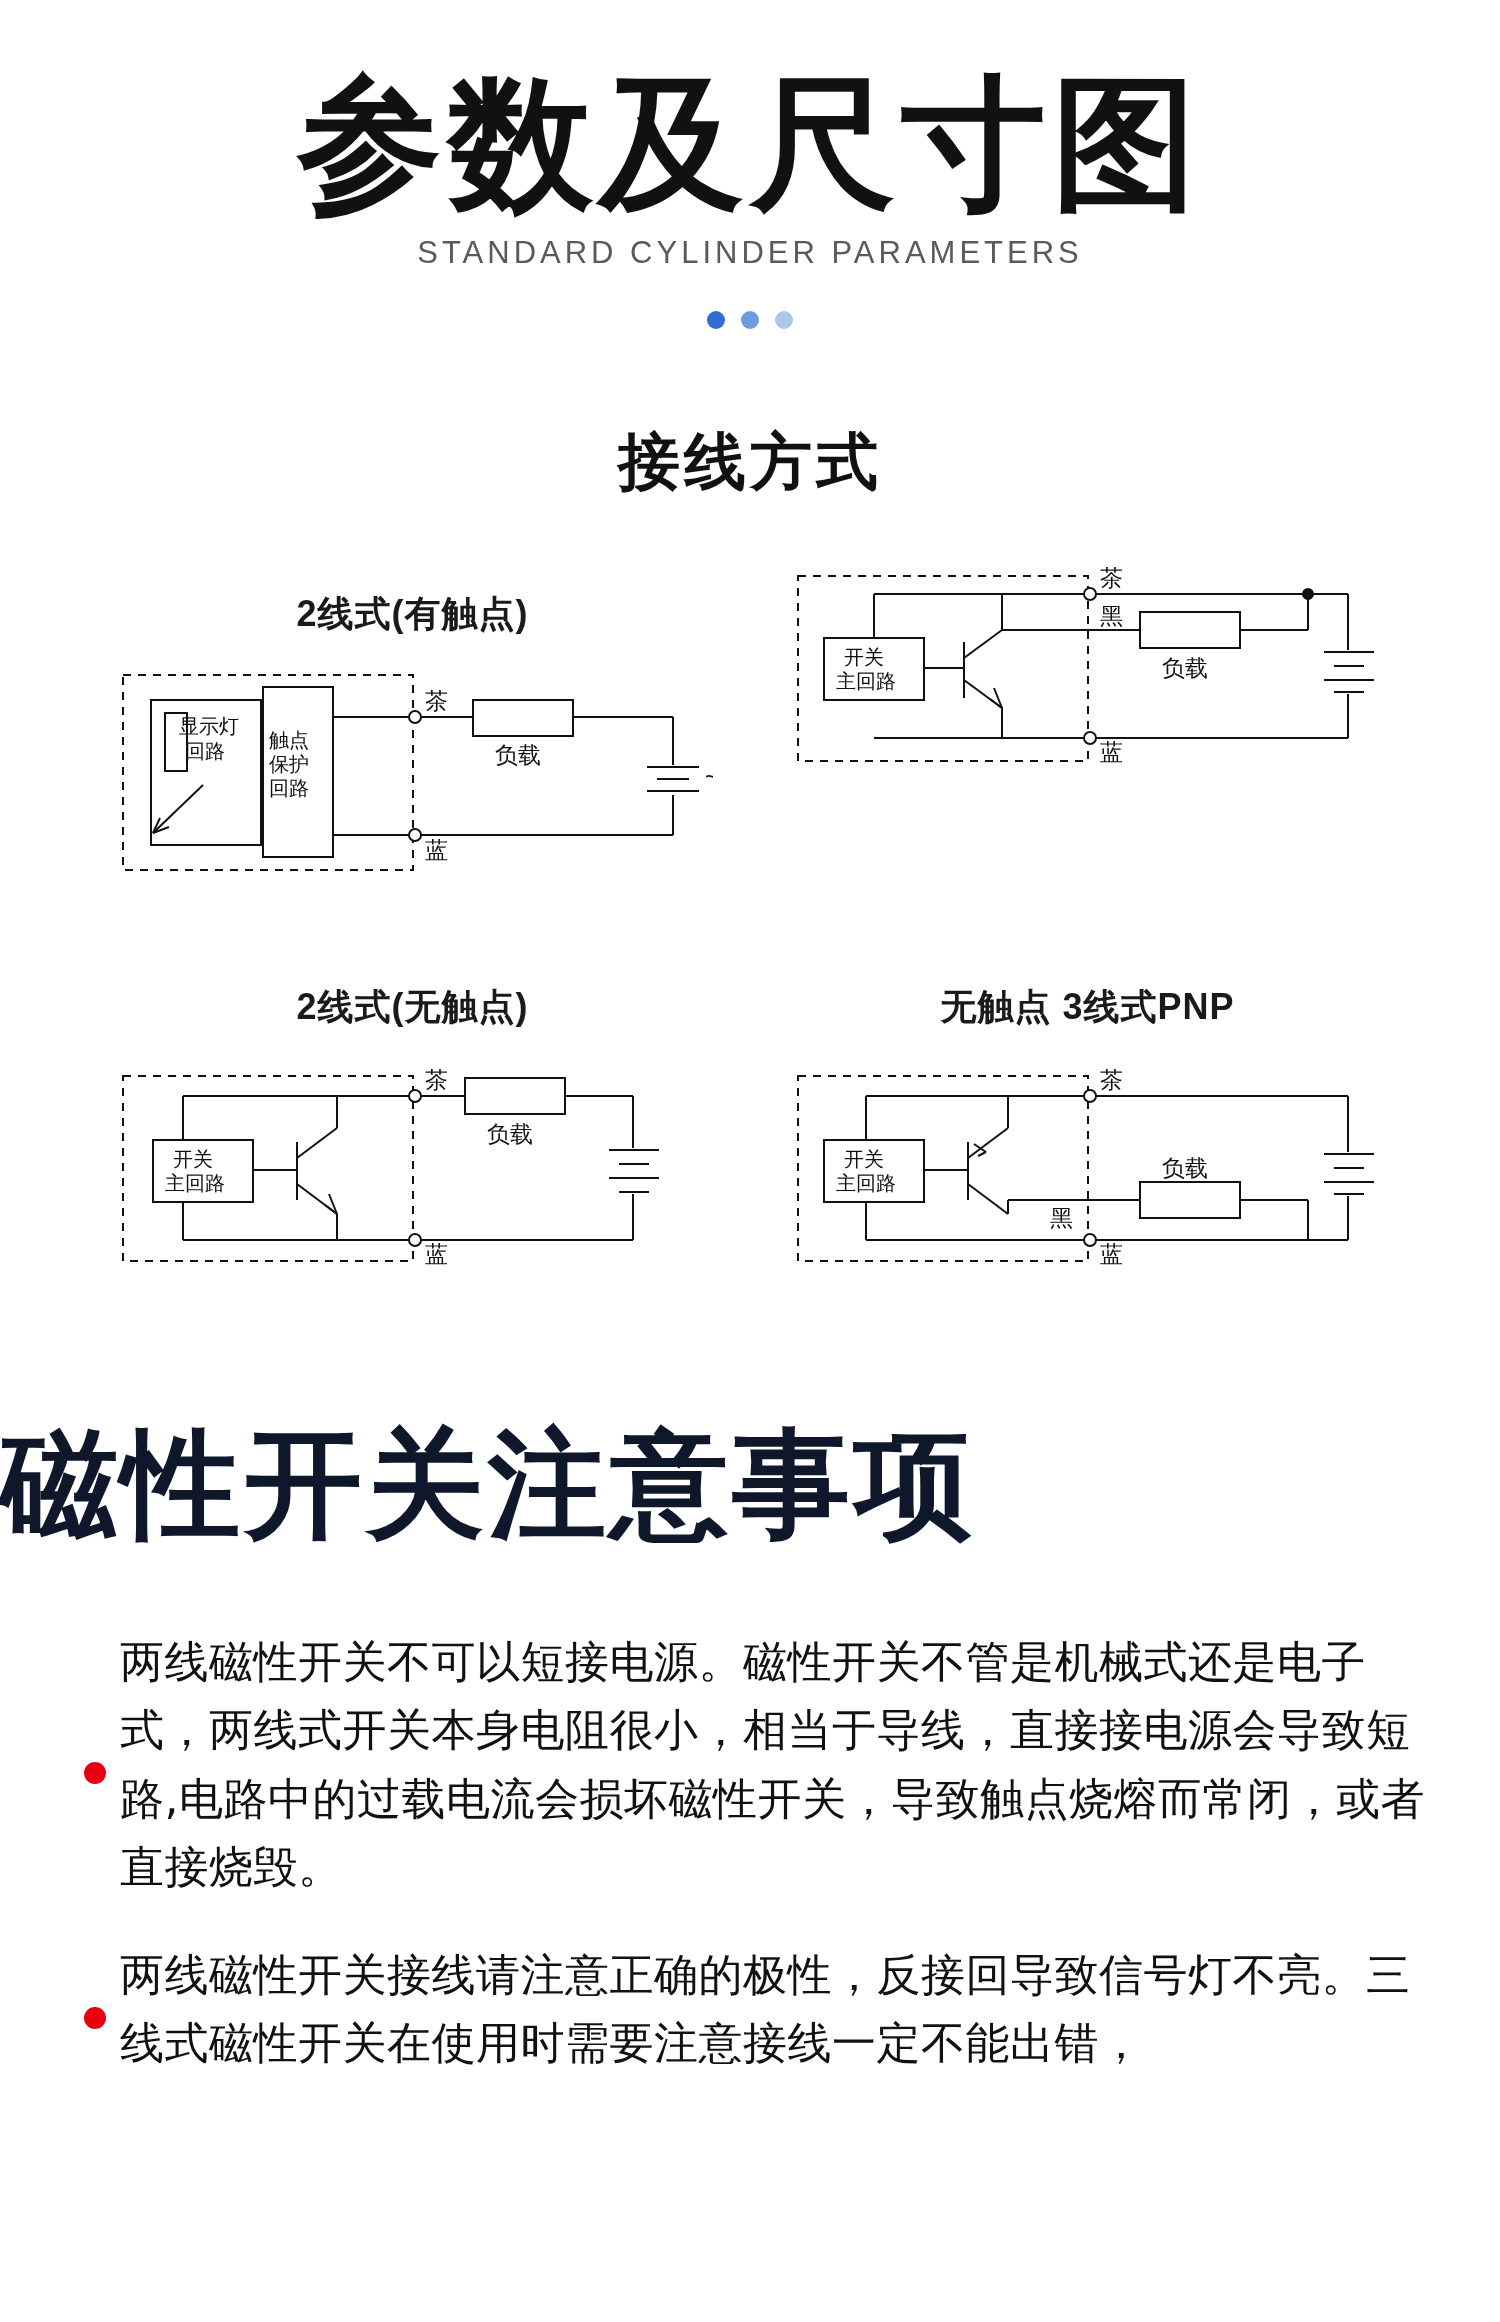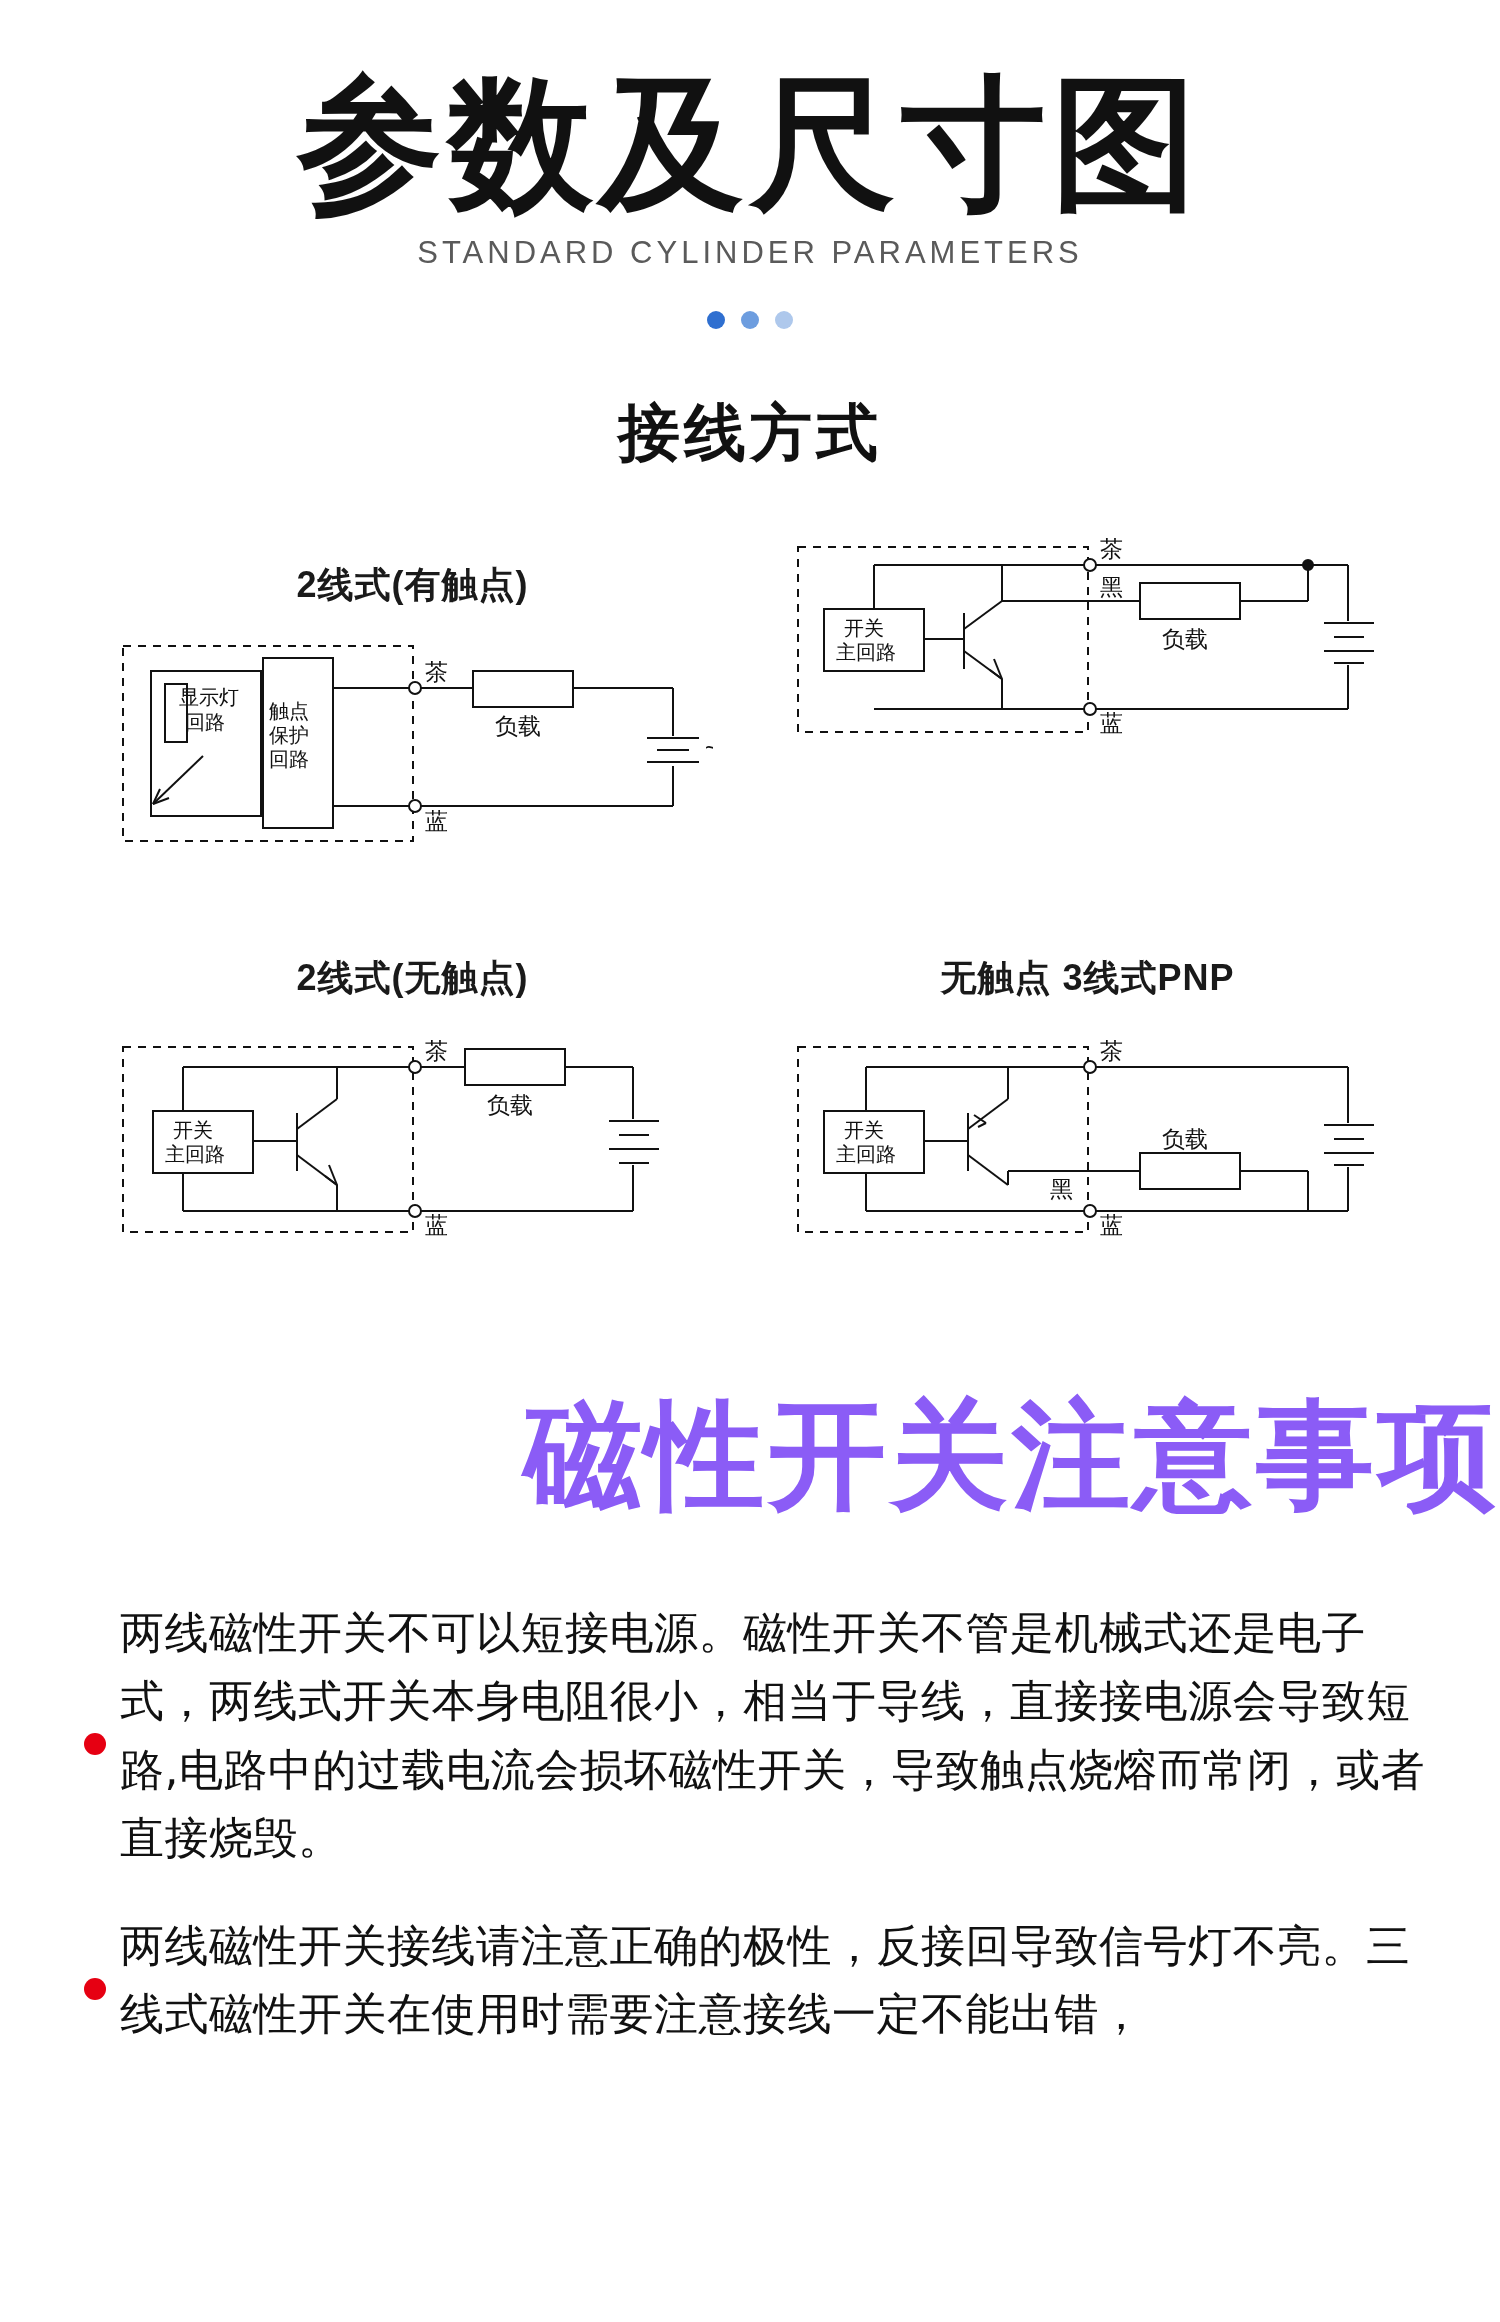--- a/index.html
+++ b/index.html
@@ -53,21 +53,21 @@
     height: 18px;
     border-radius: 50%;
   }
 
   
   .section-title {
     text-align: center;
     font-weight: 900;
     font-size: 62px;
     letter-spacing: 4px;
-    margin-top: 62px;
+    margin-top: 91px;
     color: #111;
     font-family: Liberation Sans, sans-serif;
   }
 
   .diagram-grid {
     margin: 42px auto 0 auto;
     width: 1340px;
     display: grid;
     grid-template-columns: 1fr 1fr;
     row-gap: 34px;
@@ -95,26 +95,26 @@
     fill: #111;
   }
   .svg-label-sm {
     font-family: "Liberation Sans", "DejaVu Sans", sans-serif;
     font-size: 20px;
     fill: #111;
   }
 
   
   .notes-title {
-    text-align: right;
+    text-align: left;
     font-weight: 900;
     font-size: 118px;
     letter-spacing: 4px;
     margin-top: 108px;
-    color: #8b5cf6;
+    color: #0f172a;
     font-family: "DejaVu Sans", "Liberation Sans", sans-serif;
   }
   .notes {
     margin: 62px auto 0 auto;
     width: 1400px;
     padding-left: 34px;
     box-sizing: border-box;
   }
   .note-item {
     display: flex;

